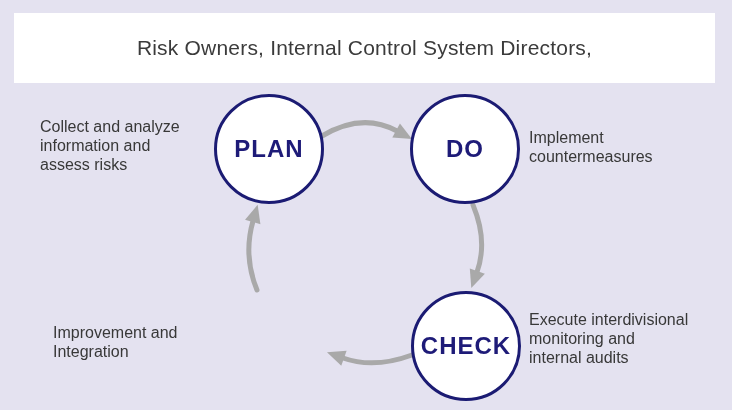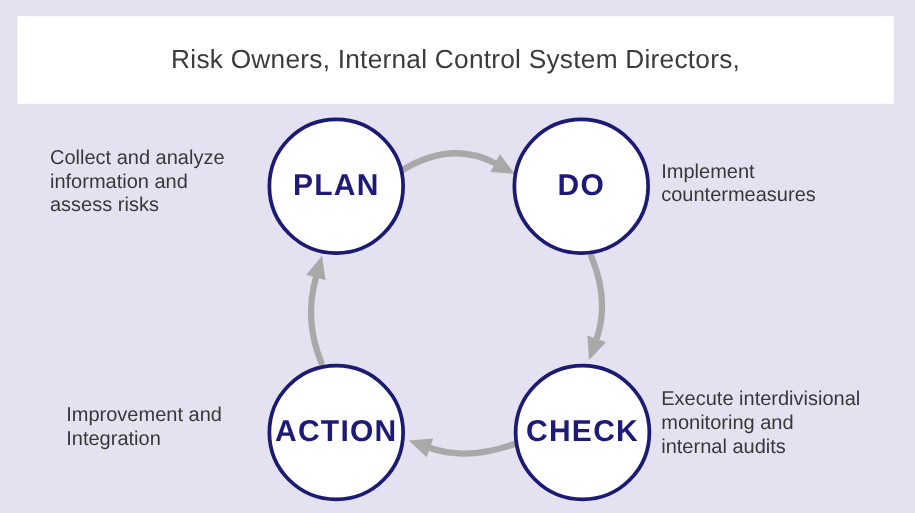--- a/index.html
+++ b/index.html
@@ -95,23 +95,20 @@
 
   <div class="node node-plan">
     <span class="node-label">PLAN</span>
   </div>
   <div class="node node-do">
     <span class="node-label">DO</span>
   </div>
   <div class="node node-check">
     <span class="node-label">CHECK</span>
   </div>
-  <div class="node node-action">
-    <span class="node-label">ACTION</span>
-  </div>
 
   <div class="desc desc-plan">Collect and analyze
 information and
 assess risks</div>
   <div class="desc desc-do">Implement
 countermeasures</div>
   <div class="desc desc-check">Execute interdivisional
 monitoring and
 internal audits</div>
   <div class="desc desc-action">Improvement and

